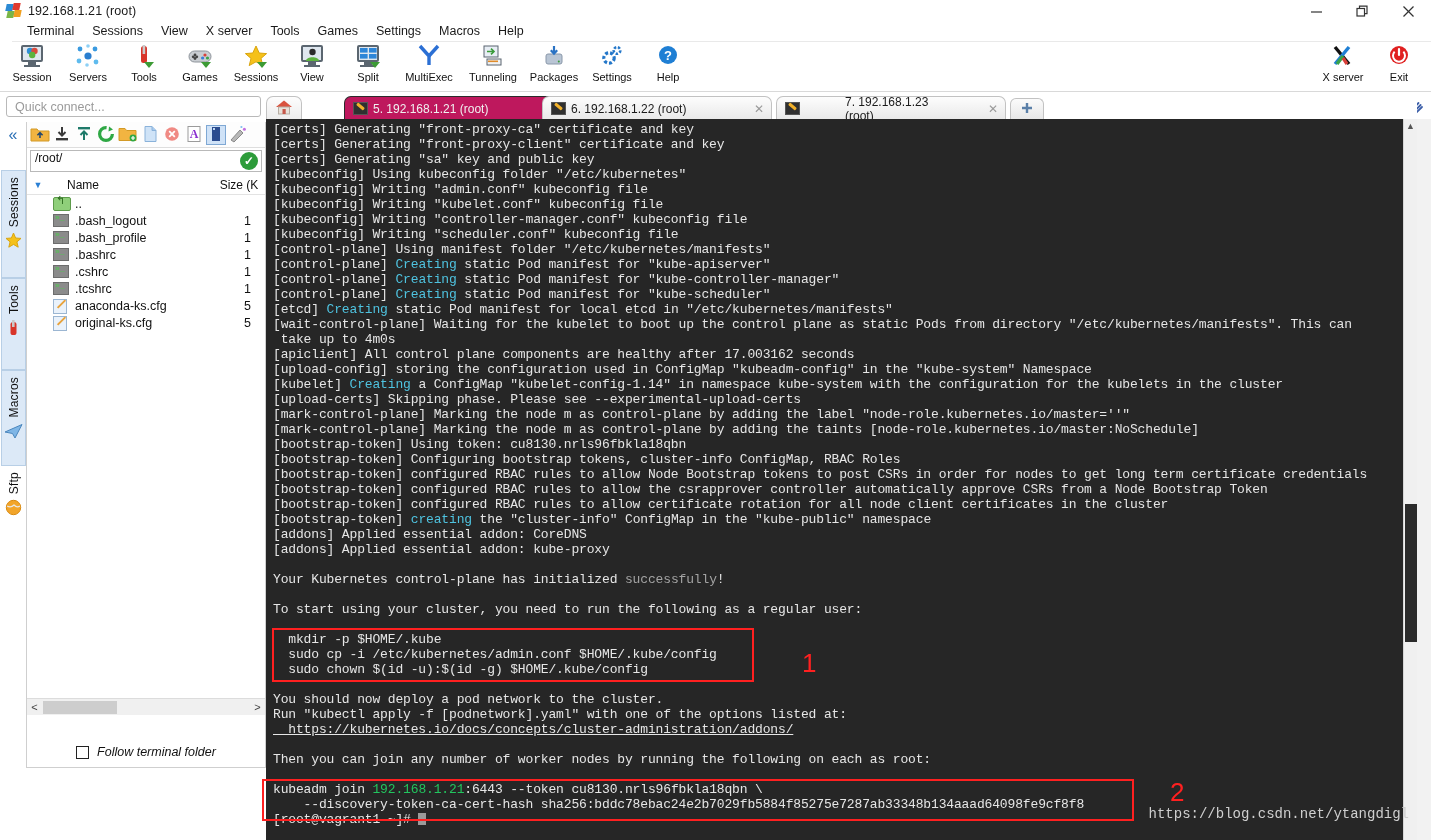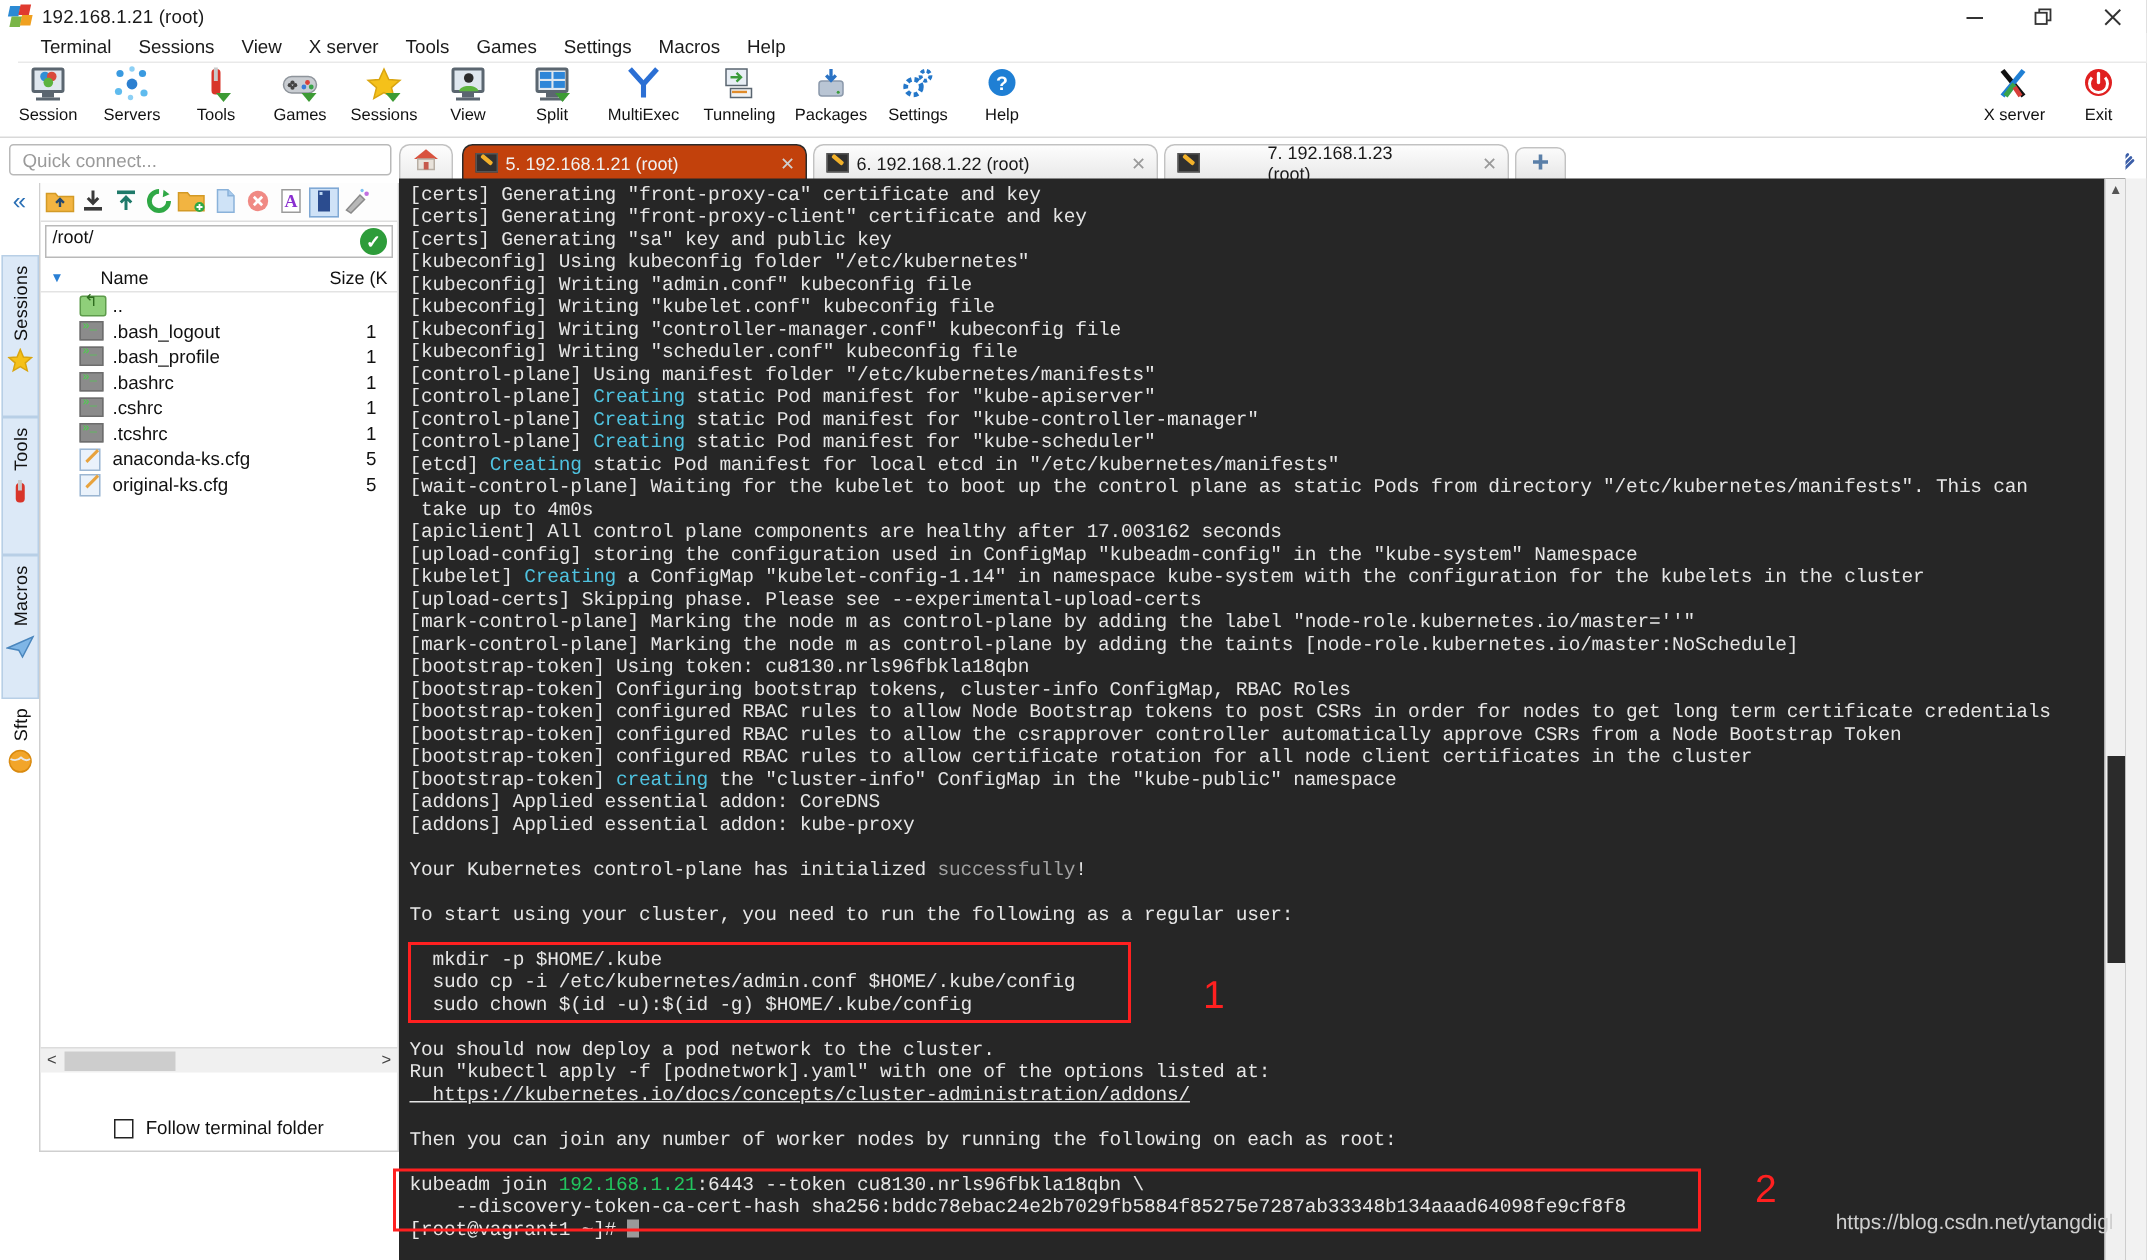--- a/index.html
+++ b/index.html
@@ -162,39 +162,39 @@
     position:absolute; left:1px; bottom:30px; width:236px; height:22px;
     background:#e4e4e4; border:1px solid #bdbdbd;
     display:flex; align-items:center; justify-content:center; gap:6px;
     font-size:12.5px; color:#111;
   }
   .rm-ico { width:17px; height:14px; background:#0f2f2a; border:1px solid #13564c; position:relative;}
   .rm-ico:after{content:""; position:absolute; left:2px; top:5px; width:12px; height:2px; background:#2fd9b6;}
   .follow-row {
     position:absolute; left:1px; bottom:4px; width:236px; height:22px;
     display:flex; align-items:center; justify-content:center; gap:8px;
-    font-size:12.5px; color:#111;
+    font-size:12.5px; color:#111;font-style:italic;
   }
   .cbx { width:13px; height:13px; border:1.5px solid #222; background:#fff; }
 
   
   .tabbar {
     position: absolute; left: 266px; top: 94px; width: 1151px; height: 26px;
     background: #ffffff;
   }
   .tab {
     position: absolute; top: 2px; height: 24px;
     border-top-left-radius: 7px; border-top-right-radius: 7px;
     display: flex; align-items: center; font-size: 12px;
     border: 1px solid #c2c2c2; border-bottom: none;
     background: linear-gradient(#fdfdfd, #e8e8e8);
     color: #1a1a1a;
   }
   .tab.active {
-    background: #c2410c; color: #f0f0f0; border-color: #2b2b2b;
+    background: #be185d; color: #f0f0f0; border-color: #2b2b2b; margin-left: 36px;
   }
   .tab .tico {
     width: 15px; height: 13px; margin: 0 5px 0 8px; background: #303030;
     border: 1px solid #555; position: relative; flex: none;
   }
   .tab .tico:after {
     content:""; position:absolute; left:2px; top:2px; width:9px; height:3px;
     background:#f2b12a; transform: rotate(40deg); border-radius:1px;
   }
   .tab .tclose { margin-left: auto; margin-right: 7px; font-size: 12px; color: #9a9a9a; }
@@ -247,21 +247,21 @@
   .term-sb-up { position:absolute; left:2px; top:2px; font-size:9px; color:#555; }
 
   
   .redbox { position: absolute; border: 2px solid #ff2020; pointer-events:none; }
   .rednum {
     position: absolute; color: #ff2020; font-size: 26px;
     font-family: "Liberation Sans", sans-serif;
   }
   .watermark {
     position: absolute; right: 8px; bottom: 18px;
-    color: #cfcfcf; font-size: 14px; font-family: Liberation Sans, sans-serif;
+    color: #cfcfcf; font-size: 14px; font-family: Liberation Mono, monospace;
   }
   .paperclip {
     position: absolute; right: 6px; top: 98px; width: 20px; height: 20px;
     color: #3b5ea8; font-size: 17px;
   }
   .right-rail {
     position:absolute; right:0; top:119px; width:14px; height:721px; background:#f2f2f2;
   }
 </style>
 </head>

